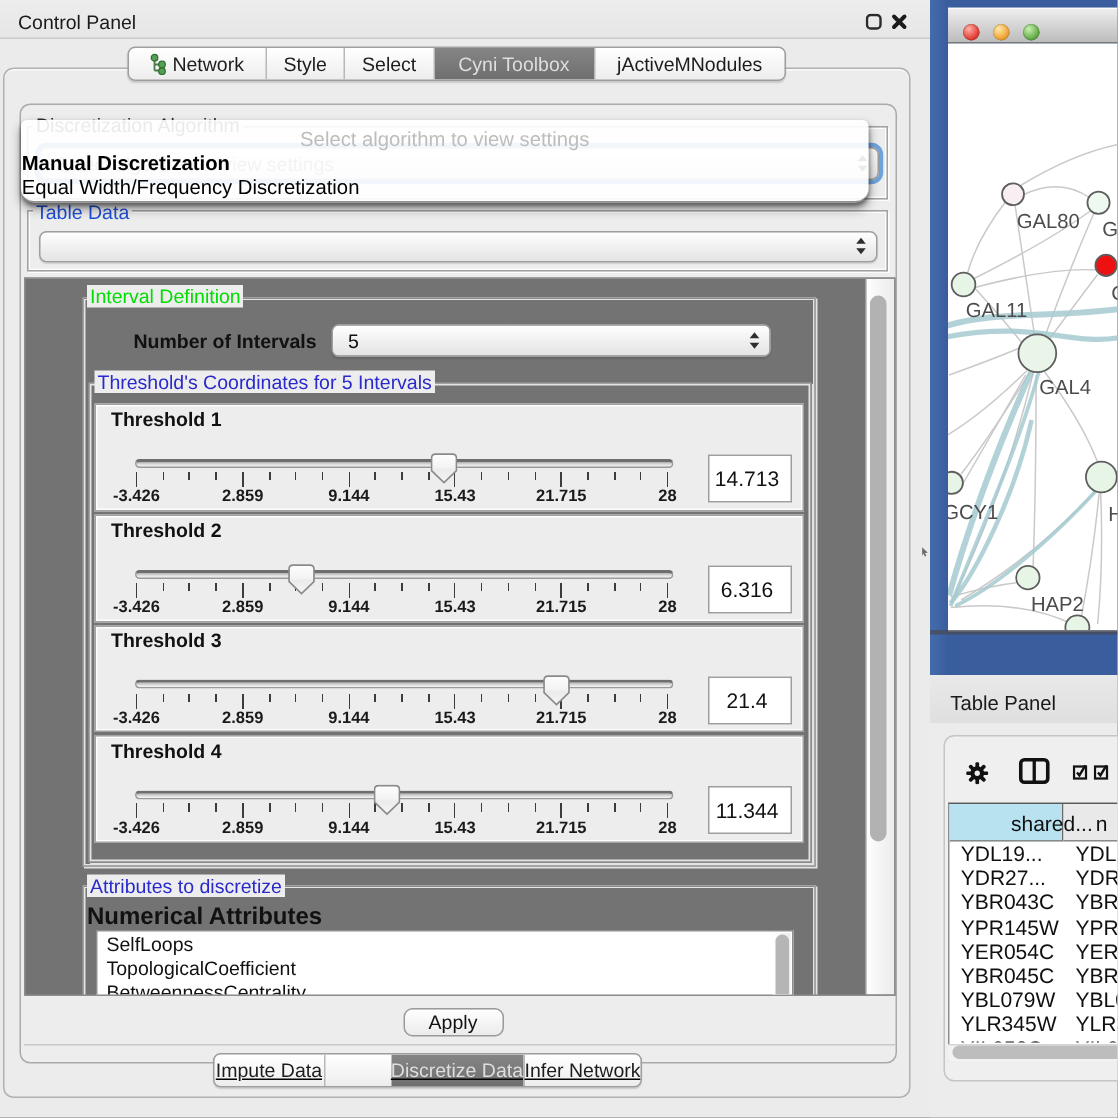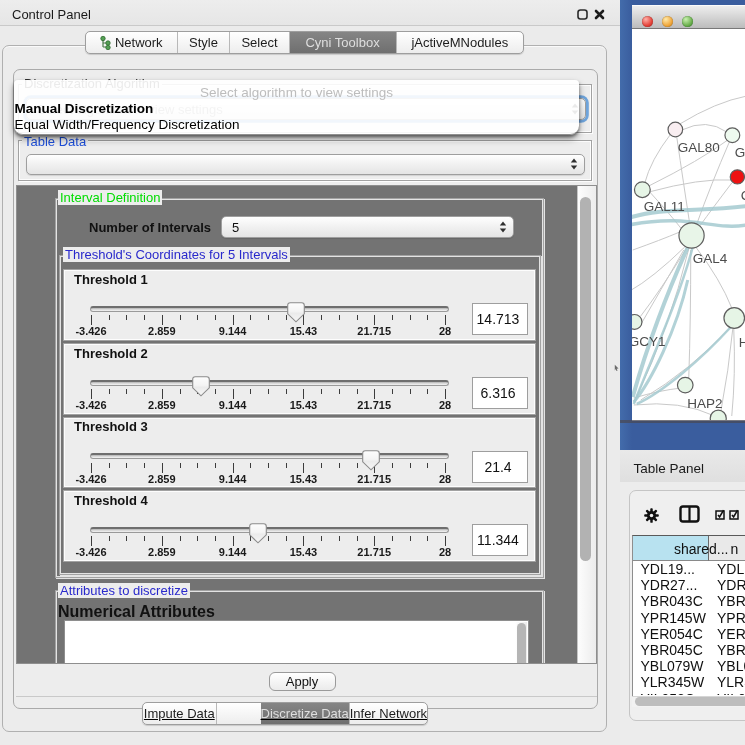--- a/index.html
+++ b/index.html
@@ -284,20 +284,21 @@
           </linearGradient>
         </defs>
       </svg>
       <div class="vbox">11.344</div>
     </div>
 
   <div class="abs group" style="left:37.5px;top:404px;width:489px;height:120px;"></div>
   <div class="glabel" style="left:41px;top:396.5px;color:#2929cc;">Attributes to discretize</div>
   <div class="abs" style="left:41px;top:417px;font-size:16px;font-weight:bold;color:#111;">Numerical Attributes</div>
   <div class="abs" style="left:47px;top:433.5px;width:465px;height:60px;background:#ffffff;border:1px solid #8e8e8e;font-size:13px;color:#111;">
+    <div style="padding:1px 0 0 6px;line-height:16px;">SelfLoops<br>TopologicalCoefficient<br>BetweennessCentrality</div>
     <div style="position:absolute;right:1px;top:1px;bottom:1px;width:12px;background:linear-gradient(90deg,#ffffff,#ececec);"></div>
     <div style="position:absolute;right:2px;top:2px;width:9.5px;height:70px;background:#b5b5b5;border-radius:5px;"></div>
   </div>
 
   <div class="abs" style="right:0;top:0;bottom:0;width:19.5px;background:linear-gradient(90deg,#fdfdfd,#ececec);border-left:1px solid #c6c6c6;"></div>
   <div class="abs" style="right:5.5px;top:11px;width:10.5px;height:364px;background:#b2b2b2;border-radius:5.5px;"></div>
 </div>
 
 <div class="abs" style="left:268.5px;top:672px;width:67px;height:18.5px;background:linear-gradient(#ffffff,#ebebeb);border:1px solid #9a9a9a;border-radius:6px;font-size:13px;color:#111;text-align:center;line-height:17px;">Apply</div>
 <div class="abs" style="left:16px;top:695.5px;width:581px;height:1px;background:#c9c9c9;"></div>

